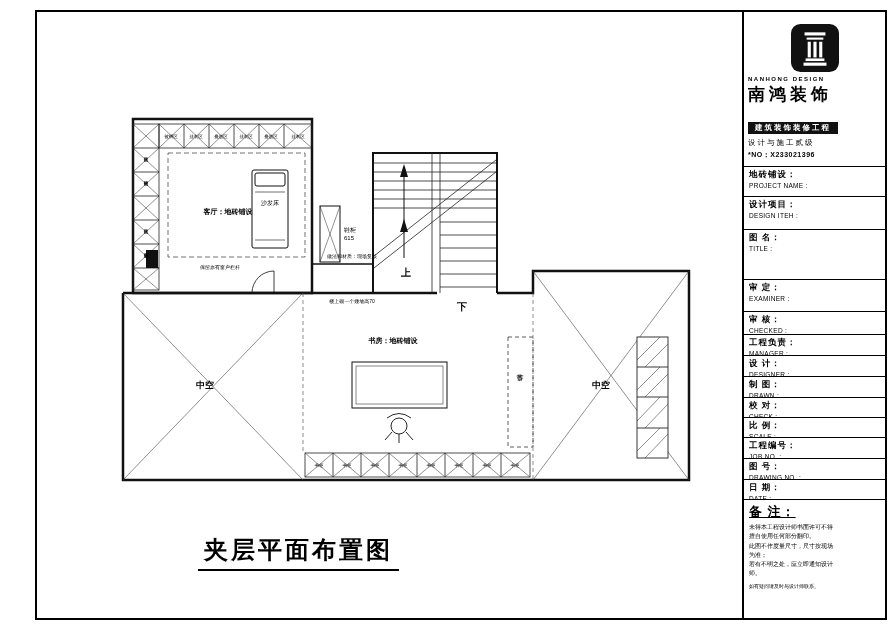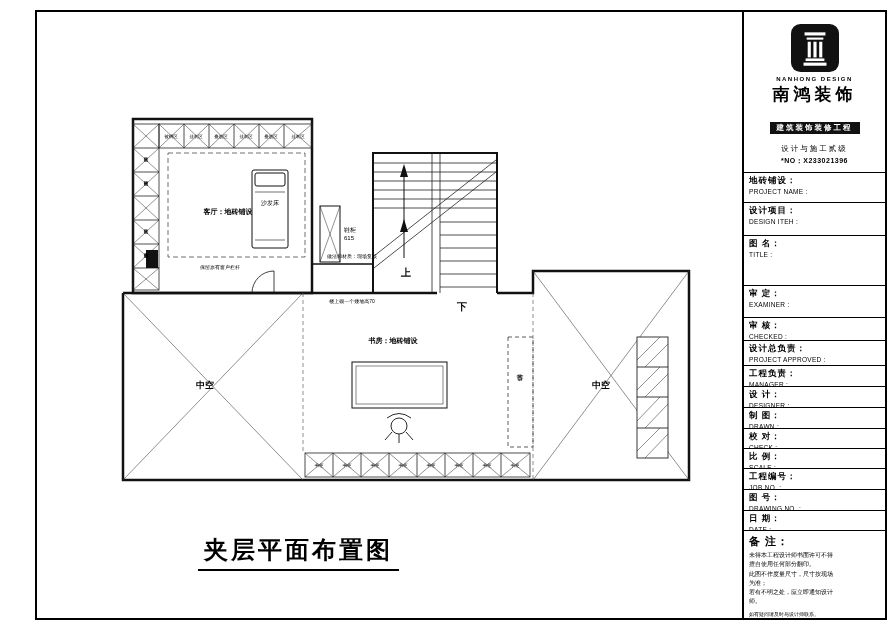--- a/index.html
+++ b/index.html
@@ -4,32 +4,32 @@
 <style>
   * { margin:0; padding:0; box-sizing:border-box; }
   html,body { width:895px; height:633px; background:#fff; font-family:"Liberation Sans", sans-serif; color:#000; overflow:hidden; }
   .sheet { position:absolute; left:35px; top:10px; width:852px; height:610px; border:2px solid #000; background:#fff; display:flex; }
   .drawing-area { position:relative; width:705px; height:606px; }
   .plan-svg { position:absolute; left:0; top:0; }
   .caption-wrap { position:absolute; left:161px; top:522px; width:330px; }
   .caption { display:inline-block; font-size:24px; font-weight:bold; letter-spacing:3px; border-bottom:2px solid #000; padding:0 6px 3px 6px; }
   
   .title-block { width:143px; border-left:2px solid #000; display:flex; flex-direction:column; background:#fff; }
-  .tb-logo { padding:10px 4px 6px 4px; text-align:center; }
+  .tb-logo { padding:10px 4px 6px 4px; }
   .logo-svg { display:block; margin:2px auto 0 auto; }
   .tb-en { font-size:6px; letter-spacing:1.5px; margin-top:4px; font-weight:bold; }
   .tb-cn { font-size:17px; font-weight:bold; letter-spacing:4px; margin-top:1px; }
   .tb-strip { display:inline-block; background:#111; color:#fff; font-size:7.5px; font-weight:bold; letter-spacing:2px; padding:1px 7px; margin-top:16px; }
-  .tb-cert2 { font-size:7.5px; letter-spacing:2px; margin-top:10px; }
+  .tb-cert2 { font-size:7.5px; letter-spacing:2px; margin-top:4px; }
   .tb-no { font-size:7px; font-weight:bold; letter-spacing:.5px; margin-top:2px; }
   .tb-field { border-top:1px solid #000; padding:2px 5px; overflow:hidden; }
   .f-cn { font-size:8.5px; font-weight:bold; letter-spacing:1px; }
   .f-en { font-size:6.5px; margin-top:1px; letter-spacing:.3px; }
   .tb-notes { border-top:1px solid #000; padding:3px 5px; flex:1; overflow:hidden; }
-  .notes-label { font-size:11px; font-weight:bold; letter-spacing:1px; }
+  .notes-label { font-size:13px; font-weight:bold; letter-spacing:1px;text-decoration:underline; }
   .notes-text { font-size:6px; line-height:1.55; margin-top:2px; white-space:pre-line; }
   .notes-sub { font-size:5px; margin-top:4px; }
   .tb-phone { border-top:1px solid #000; padding:5px 4px; font-size:8px; font-weight:bold; text-align:center; letter-spacing:.3px; }
   
   svg text { fill:#000; }
 </style>
 </head>
 <body>
 
 <div class="sheet">
@@ -291,24 +291,20 @@
       <div class="f-en">TITLE :</div>
     </div>
     <div class="tb-field" style="height:32px">
       <div class="f-cn">审  定：</div>
       <div class="f-en">EXAMINER :</div>
     </div>
     <div class="tb-field" style="height:23px">
       <div class="f-cn">审  核：</div>
       <div class="f-en">CHECKED :</div>
     </div>
-    <div class="tb-field" style="height:25px">
-      <div class="f-cn">设计总负责：</div>
-      <div class="f-en">PROJECT APPROVED :</div>
-    </div>
     <div class="tb-field" style="height:21px">
       <div class="f-cn">工程负责：</div>
       <div class="f-en">MANAGER :</div>
     </div>
     <div class="tb-field" style="height:21px">
       <div class="f-cn">设  计：</div>
       <div class="f-en">DESIGNER :</div>
     </div>
     <div class="tb-field" style="height:21px">
       <div class="f-cn">制  图：</div>

